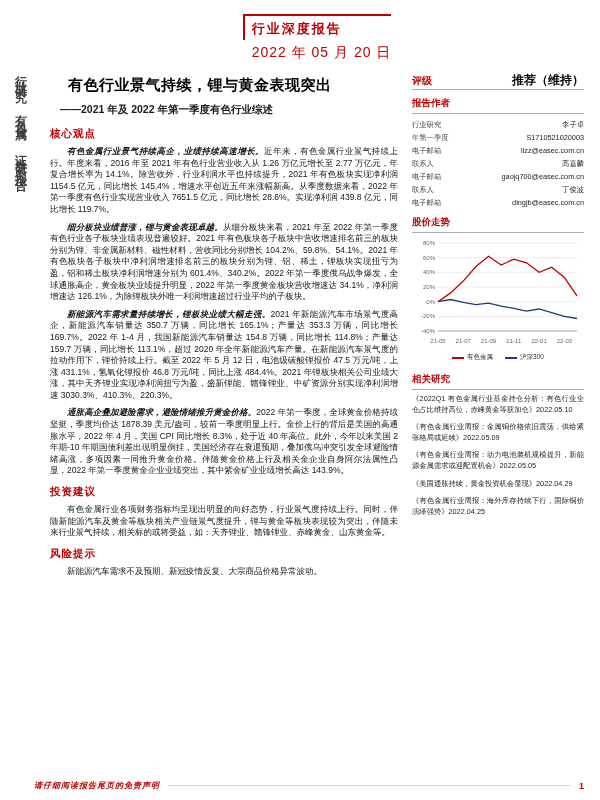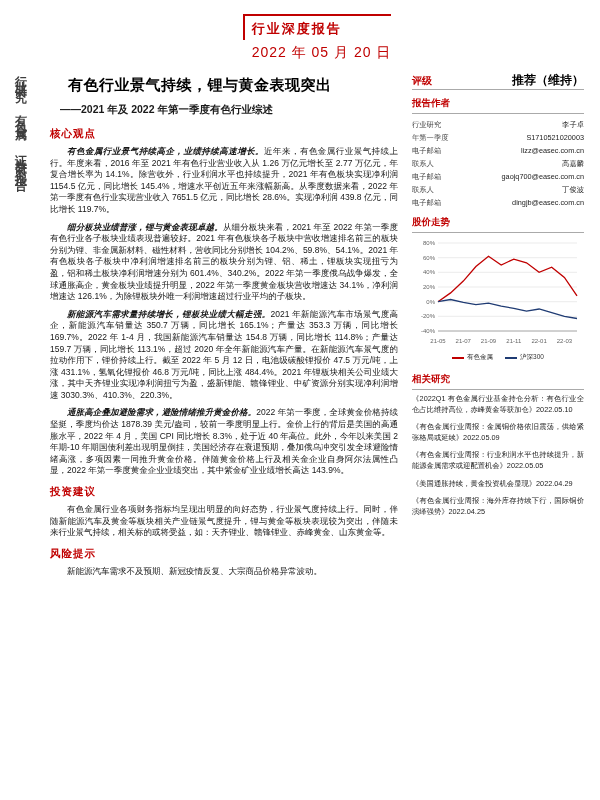--- a/index.html
+++ b/index.html
@@ -164,22 +164,27 @@
         <span class="legend-item">
             <span class="legend-swatch" style="background: rgb(31, 59, 115);"></span>
             <span>沪深300</span>
           </span>
       </div>
 
       <div class="side-sec-title">相关研究</div>
       <div>
         <div class="related-item"><span>《2022Q1 有色金属行业基金持仓分析：有色行业全仓占比维持高位，赤峰黄金等获加仓》</span><span class="date">2022.05.10</span></div>
         <div class="related-item"><span>《有色金属行业周报：金属铜价格依旧震荡，供给紧张格局或延续》</span><span class="date">2022.05.09</span></div>
-        <div class="related-item"><span>《有色金属行业周报：行业利润水平也持续提升，新能源金属需求或迎配置机会》</span><span class="date">2022.05.05</span></div>
+        <div class="related-item"><span>《有色金属行业周报：动力电池装机规模提升，新能源金属需求或迎配置机会》</span><span class="date">2022.05.05</span></div>
         <div class="related-item"><span>《美国通胀持续，黄金投资机会显现》</span><span class="date">2022.04.29</span></div>
         <div class="related-item"><span>《有色金属行业周报：海外库存持续下行，国际铜价演绎强势》</span><span class="date">2022.04.25</span></div>
       </div>
 
     </div>
   </div>
 
+  <div class="footer">
+    <span class="footer-disclaimer">请仔细阅读报告尾页的免责声明</span>
+    <span class="footer-rule"></span>
+    <span class="page-number">1</span>
+  </div>
 
 </div>
 
 </body></html>

